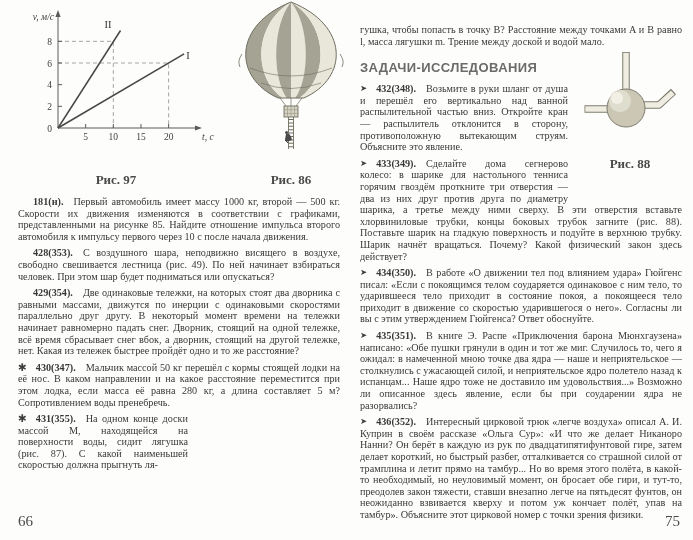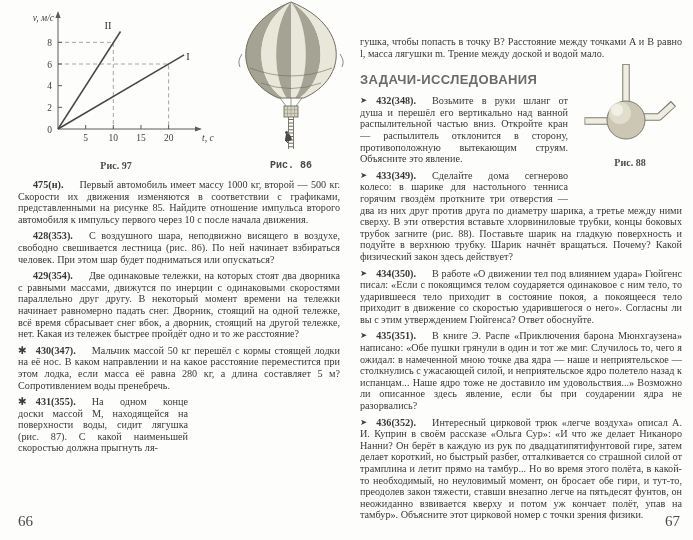--- a/index.html
+++ b/index.html
@@ -1,43 +1,43 @@
 <!DOCTYPE html>
 <html lang="ru"><head>
 <meta charset="utf-8">
 <style>
   * { margin:0; padding:0; box-sizing:border-box; }
   html,body { width:693px; height:540px; }
   body { background:#fdfdfb; font-family:"Liberation Serif", serif; color:#383838; overflow:hidden; }
   .book { position:relative; width:693px; height:540px; }
   .page { position:absolute; top:0; bottom:0; }
   .page-left  { left:18px;  width:322px; }
-  .page-right { left:360px; width:322px; padding-top:36px; }
+  .page-right { left:360px; width:322px; padding-top:24px; }
 
   
   p.prob, p.cont { font-size:10.2px; line-height:11.6px; text-align:justify; margin-bottom:5px; }
   .indent { text-indent:15px; }
-  .num { font-weight:bold; margin-right:16px;font-family:Liberation Serif, serif; }
+  .num { font-weight:bold; margin-right:10px;font-family:Liberation Serif, serif; }
   .marker { font-family:"DejaVu Sans", sans-serif; font-weight:bold; margin-right:9px; color:#3c3c3c; }
   .star { font-size:10.5px; }
   .arr  { font-size:8.5px; vertical-align:1px; }
 
   .section-heading { font-family:"Liberation Sans", sans-serif; font-size:13px; font-weight:700;
                      color:#6b6b6b; letter-spacing:.4px; margin:13px 0 8px; }
 
   .pagenum { position:absolute; bottom:10px; font-size:15px; color:#4a4a4a; }
   .pagenum-left { left:0; }
   .pagenum-right { right:2px; }
 
   
   .figures-row { display:flex; align-items:flex-end; margin-bottom:8px; }
   .figcol { text-align:center; }
   .fig85col { width:196px; }
-  .fig86col { width:126px; margin-left:14px;font-family:Liberation Mono, monospace; }
-  .cap { font-size:10px; font-weight:bold; color:#4a4a4a; margin-top:3px; }
+  .fig86col { width:126px; margin-left:14px; }
+  .cap { font-size:13px; font-weight:bold; color:#4a4a4a; margin-top:16px; }
 
   .row431 { display:flex;flex-direction:column; }
   .row431 p { width:170px; flex:0 0 170px; }
   .fig87col { flex:1; text-align:center; padding-top:8px; }
 
   .fig88 { float:right; width:104px; margin:-36px 0 26px 10px; text-align:center; }
 
   
   .ax { stroke:#5a5a5a; stroke-width:1; fill:none; }
   .axh { fill:#5a5a5a; }
@@ -125,23 +125,23 @@
           <g>
             <circle cx="58.6" cy="132.6" r="1.5" fill="#4a4a4a"></circle>
             <path d="M58,134 q3,-1 4,1 l1.6,3 q1,2 -1,2.6 l-3,1 q-2.4,.4 -2.6-2 z" fill="#4a4a4a"></path>
             <line x1="57" y1="140" x2="60" y2="143" stroke="#4a4a4a" stroke-width="1"></line>
           </g>
         </svg>
         <div class="cap">Рис. 86</div>
       </div>
     </div>
 
-    <p class="prob indent"><span class="num">475(н).</span><span>Первый автомобиль имеет массу 1000 кг, второй — 500 кг. Скорости их движения изменяются в соответствии с графиками, представленными на рисунке 85. Найдите отношение импульса второго автомобиля к импульсу первого через 10 с после начала движения.</span></p>
-
-    <p class="prob indent"><span class="num">428(353).</span><span>С воздушного шара, неподвижно висящего в воздухе, свободно свешивается лестница (рис. 86). По ней начинает взбираться человек. При этом шар будет подниматься или опускаться?</span></p>
+    <p class="prob indent"><span class="num">181(н).</span><span>Первый автомобиль имеет массу 1000 кг, второй — 500 кг. Скорости их движения изменяются в соответствии с графиками, представленными на рисунке 85. Найдите отношение импульса второго автомобиля к импульсу первого через 10 с после начала движения.</span></p>
+
+    <p class="prob indent"><span class="num">428(353).</span><span>С воздушного шара, неподвижно висящего в воздухе, свободно свешивается лестница (рис. 49). По ней начинает взбираться человек. При этом шар будет подниматься или опускаться?</span></p>
 
     <p class="prob indent"><span class="num">429(354).</span><span>Две одинаковые тележки, на которых стоят два дворника с равными массами, движутся по инерции с одинаковыми скоростями параллельно друг другу. В некоторый момент времени на тележки начинает равномерно падать снег. Дворник, стоящий на одной тележке, всё время сбрасывает снег вбок, а дворник, стоящий на другой тележке, нет. Какая из тележек быстрее пройдёт одно и то же расстояние?</span></p>
 
     <p class="prob"><span class="marker star">✱</span><span class="num">430(347).</span><span>Мальчик массой 50 кг перешёл с кормы стоящей лодки на её нос. В каком направлении и на какое расстояние переместится при этом лодка, если масса её равна 280 кг, а длина составляет 5 м? Сопротивлением воды пренебречь.</span></p>
 
     <div class="row431">
       <p class="prob"><span class="marker star">✱</span><span class="num">431(355).</span><span>На одном конце доски массой M, находящейся на поверхности воды, сидит лягушка (рис. 87). С какой наименьшей скоростью должна прыгнуть ля-</span></p>
 
       <div class="fig87col">
         <svg width="152" height="58" viewBox="0 0 152 58">
@@ -191,16 +191,16 @@
       </svg><span class="cap" style="display:block">Рис. 88</span></span><span class="marker arr">➤</span><span class="num">432(348).</span><span>Возьмите в руки шланг от душа и перешёл его вертикально над ванной распылительной частью вниз. Откройте кран — распылитель отклонится в сторону, противоположную вытекающим струям. Объясните это явление.</span></p>
 
     <p class="prob"><span class="marker arr">➤</span><span class="num">433(349).</span><span>Сделайте дома сегнерово колесо: в шарике для настольного тенниса горячим гвоздём проткните три отверстия — два из них друг против друга по диаметру шарика, а третье между ними сверху. В эти отверстия вставьте хлорвиниловые трубки, концы боковых трубок загните (рис. 88). Поставьте шарик на гладкую поверхность и подуйте в верхнюю трубку. Шарик начнёт вращаться. Почему? Какой физический закон здесь действует?</span></p>
 
     <p class="prob"><span class="marker arr">➤</span><span class="num">434(350).</span><span>В работе «О движении тел под влиянием удара» Гюйгенс писал: «Если с покоящимся телом соударяется одинаковое с ним тело, то ударившееся тело приходит в состояние покоя, а покоящееся тело приходит в движение со скоростью ударившегося о него». Согласны ли вы с этим утверждением Гюйгенса? Ответ обоснуйте.</span></p>
 
     <p class="prob"><span class="marker arr">➤</span><span class="num">435(351).</span><span>В книге Э. Распе «Приключения барона Мюнхгаузена» написано: «Обе пушки грянули в один и тот же миг. Случилось то, чего я ожидал: в намеченной мною точке два ядра — наше и неприятельское — столкнулись с ужасающей силой, и неприятельское ядро полетело назад к испанцам... Наше ядро тоже не доставило им удовольствия...» Возможно ли описанное здесь явление, если бы при соударении ядра не разорвались?</span></p>
 
     <p class="prob"><span class="marker arr">➤</span><span class="num">436(352).</span><span>Интересный цирковой трюк «легче воздуха» описал А. И. Куприн в своём рассказе «Ольга Сур»: «И что же делает Никаноро Нанни? Он берёт в каждую из рук по двадцатипятифунтовой гире, затем делает короткий, но быстрый разбег, отталкивается со страшной силой от трамплина и летит прямо на тамбур... Но во время этого полёта, в какой-то необходимый, но неуловимый момент, он бросает обе гири, и тут-то, преодолев закон тяжести, ставши внезапно легче на пятьдесят фунтов, он неожиданно взвивается кверху и потом уж кончает полёт, упав на тамбур». Объясните этот цирковой номер с точки зрения физики.</span></p>
 
-    <div class="pagenum pagenum-right">67</div>
+    <div class="pagenum pagenum-right">75</div>
   </div>
 
 </div>
 
 </body></html>

